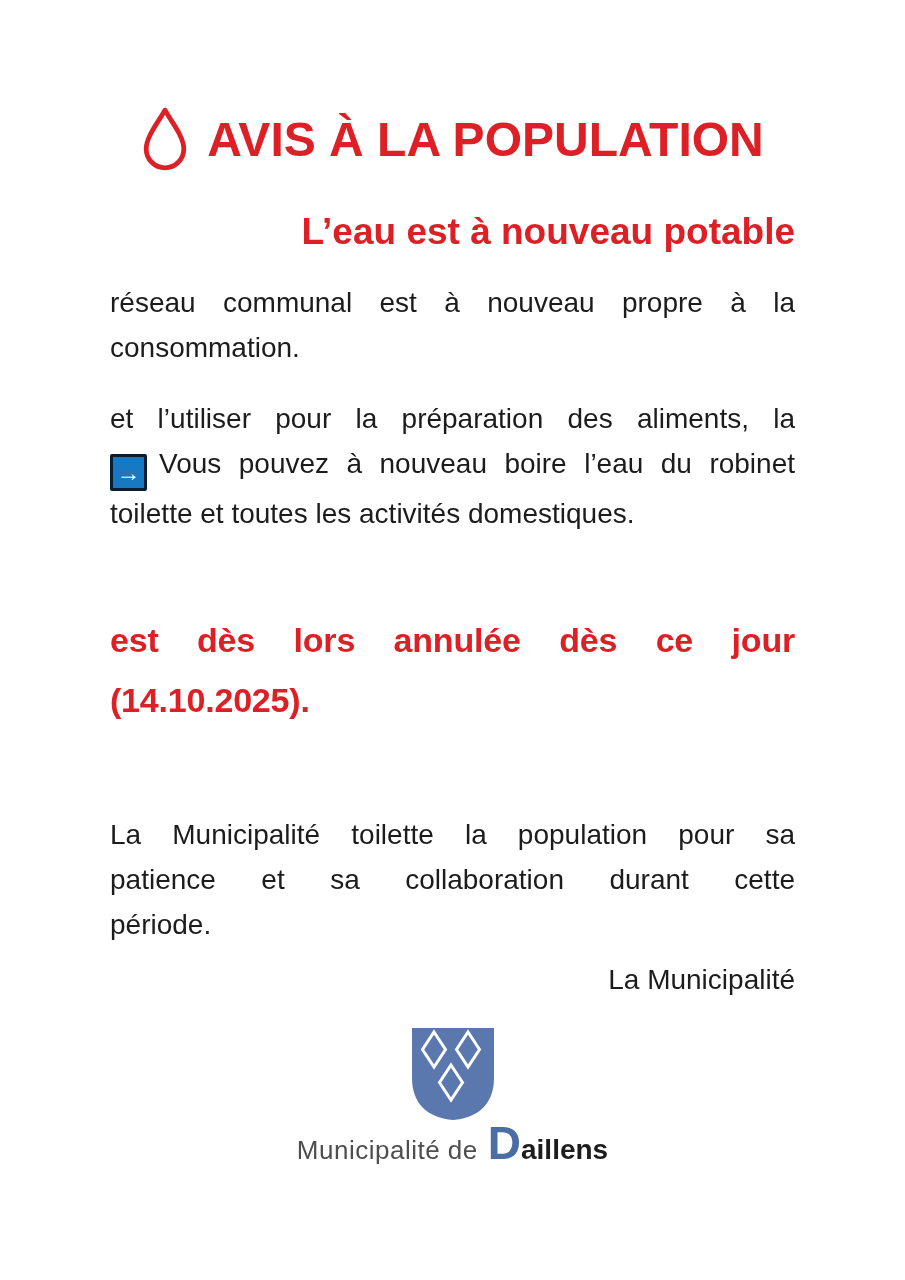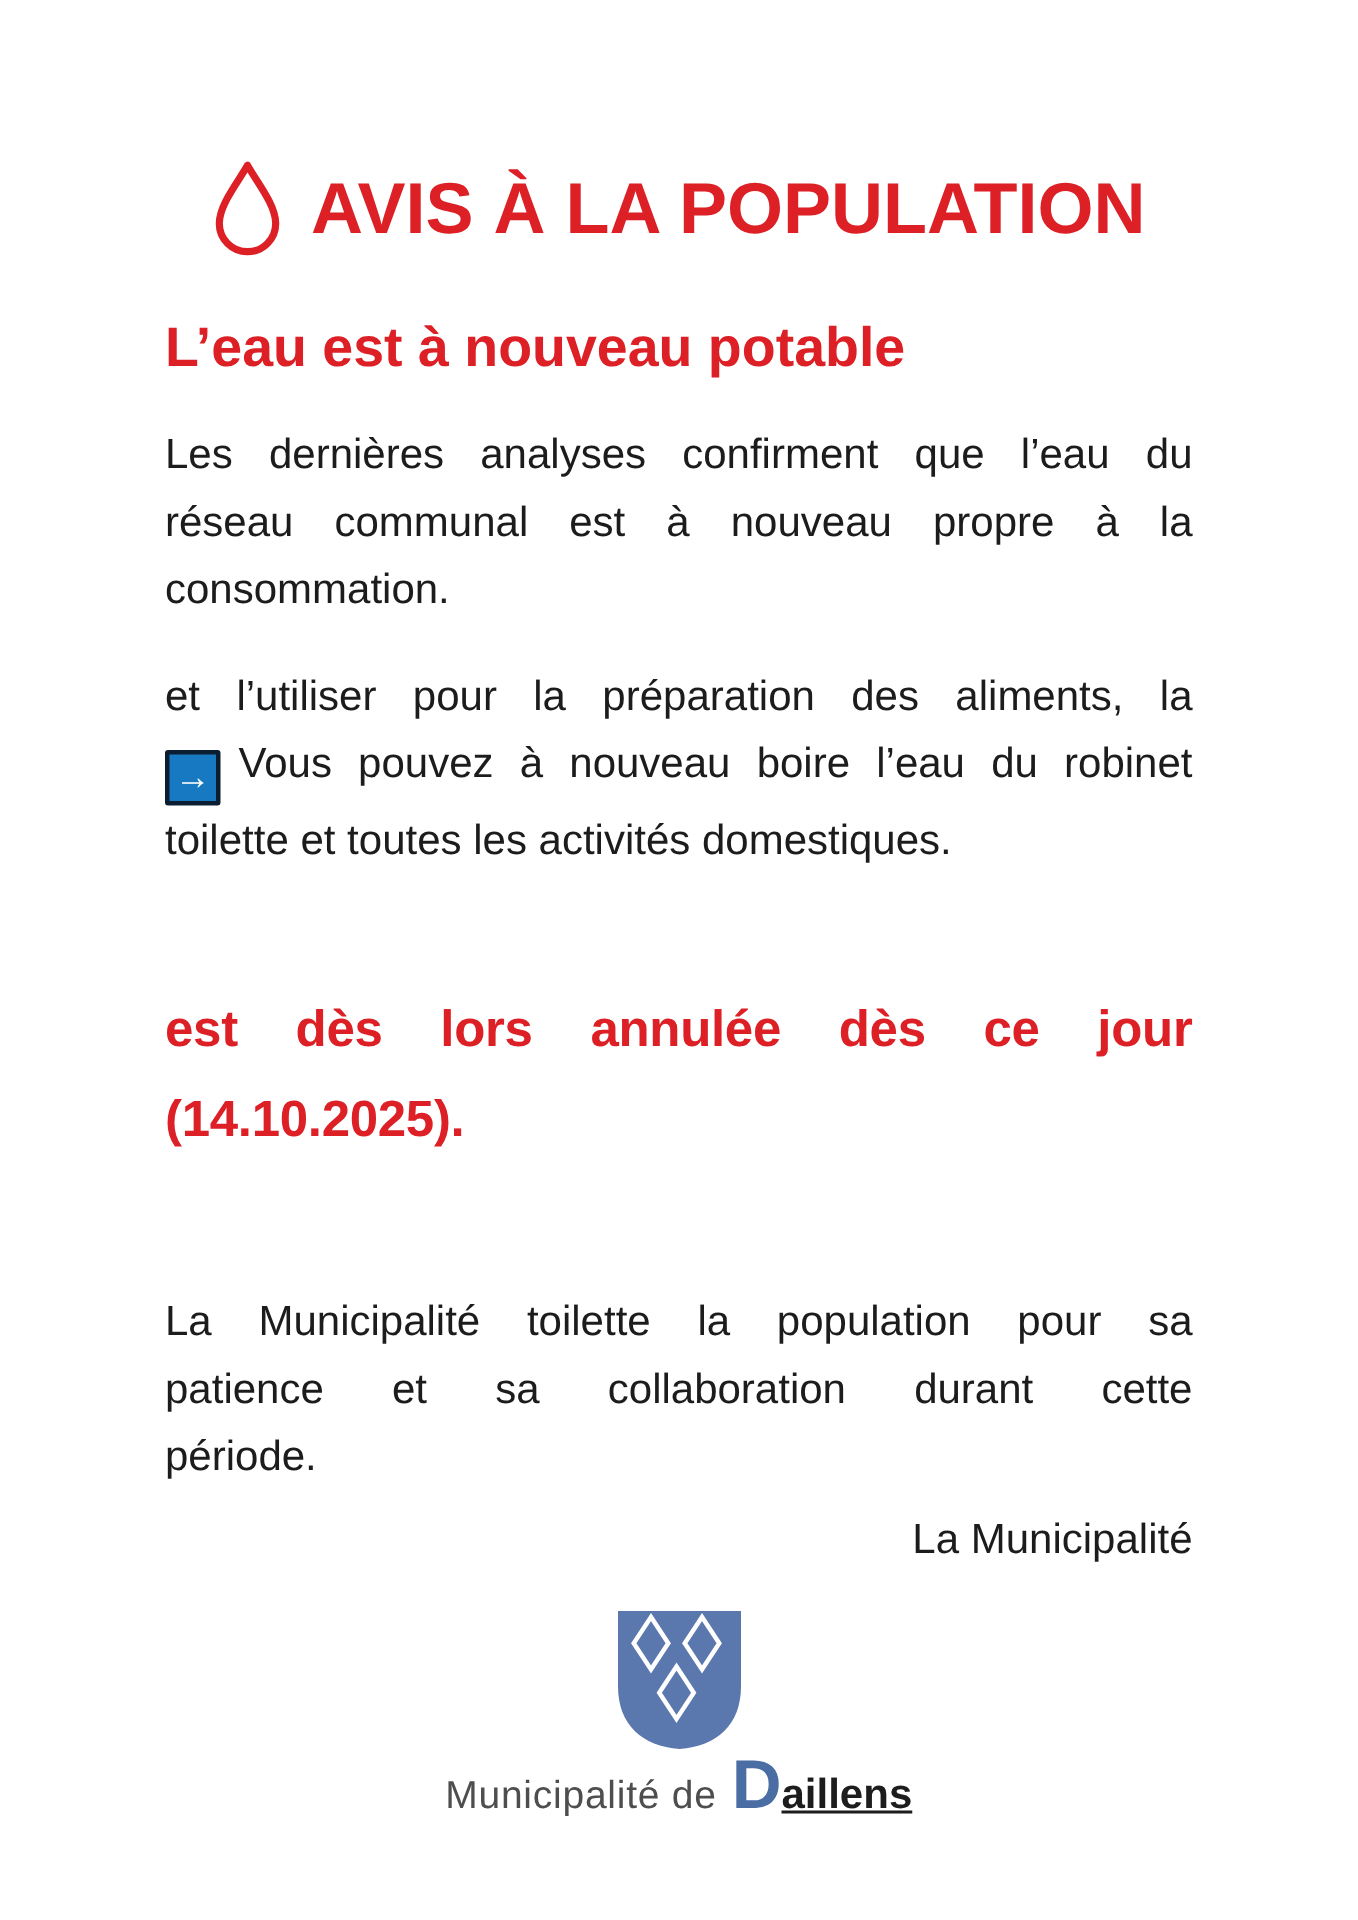--- a/index.html
+++ b/index.html
@@ -25,20 +25,21 @@
     font-size: 48px; font-weight: bold;
     letter-spacing: 0px; white-space: nowrap;
   }
 
   
   .subtitle {
     margin-top: 36px;
     color: #dc2026;
     font-size: 37px; font-weight: bold;
     line-height: 48px;
+    text-align: right;
   }
 
   
   .para { margin-top: 24px; font-size: 28px; line-height: 45px; color: #1c1c1c; }
   .para.p2 { margin-top: 26px; }
   .jline { text-align: justify; text-align-last: justify; }
   .lline { text-align: left; }
 
   .arrow-box {
     display: inline-flex; align-items: center; justify-content: center;
@@ -76,39 +77,38 @@
     gap: 16px;
     flex-direction: column;
   }
   .shield { width: 82px; height: 92px; flex: 0 0 auto; }
   .logo-text { display: inline-flex; align-items: baseline; transform: translateY(-16px); }
   .logo-prefix { color: #4e4e4e; font-size: 26px; letter-spacing: 0.5px; }
   .logo-initial {
     color: #4a6da3; font-size: 46px; font-weight: bold;
     margin-left: 10px; line-height: 1;
   }
-  .logo-rest { color: #1d1d1d; font-size: 28px; font-weight: bold; text-decoration: underline; }
+  .logo-rest { color: #1d1d1d; font-size: 28px; font-weight: bold; }
 </style>
 </head>
 <body>
 
 <div class="page">
   <div class="content">
 
     <div class="title-row">
       <svg class="drop-icon" viewBox="0 0 24 32">
         <path d="M12 1.6 C9.2 6.8 2.6 14.6 2.6 21 a9.4 9.4 0 0 0 18.8 0 C21.4 14.6 14.8 6.8 12 1.6 Z" fill="none" stroke="#dc2026" stroke-width="2.4" stroke-linejoin="round"></path>
       </svg>
       <h1 class="main-title">AVIS À LA POPULATION</h1>
     </div>
 
     <h2 class="subtitle">L’eau est à nouveau potable</h2>
 
     <div class="para">
-      <div class="jline">Les dernières analyses confirment que l’eau du</div>
       <div class="jline">réseau communal est à nouveau propre à la</div>
       <div class="lline">consommation.</div>
     </div>
 
     <div class="para p2">
       <div class="jline">et l’utiliser pour la préparation des aliments, la</div>
       <div class="jline"><span class="arrow-box">→</span><span>Vous pouvez à nouveau boire l’eau du robinet</span></div>
       <div class="lline">toilette et toutes les activités domestiques.</div>
     </div>
 

